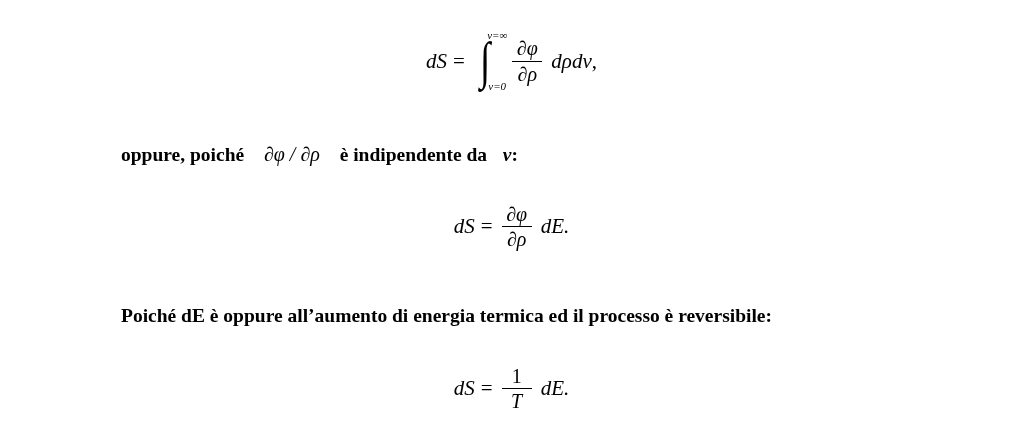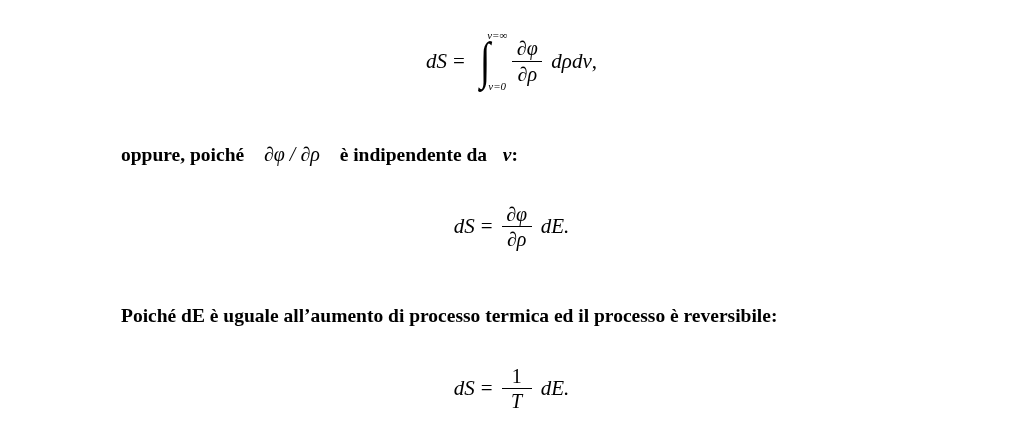--- a/index.html
+++ b/index.html
@@ -172,21 +172,21 @@
       <span class="frac">
         <span class="num">∂φ</span>
         <span class="bar"></span>
         <span class="den">∂ρ</span>
       </span>
       <span class="sp"></span>
       <span>dE.</span>
     </span>
   </div>
 
-  <div class="para" id="p2">Poiché dE è uguale all’aumento di processo termica ed il processo è reversibile:</div>
+  <div class="para" id="p2">Poiché dE è oppure all’aumento di energia termica ed il processo è reversibile:</div>
 
   <div class="eq-block" id="eq3">
     <span class="eq-inner math">
       <span>dS</span>
       <span class="sp"></span>
       <span class="upright">=</span>
       <span class="sp"></span>
       <span class="frac">
         <span class="num upright">1</span>
         <span class="bar"></span>

